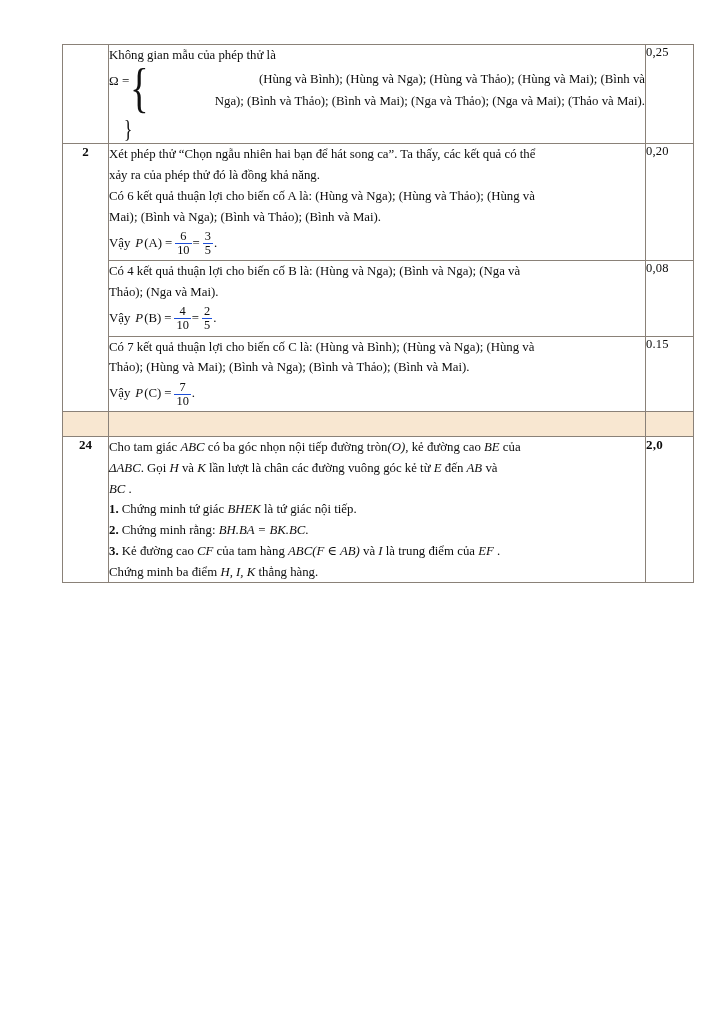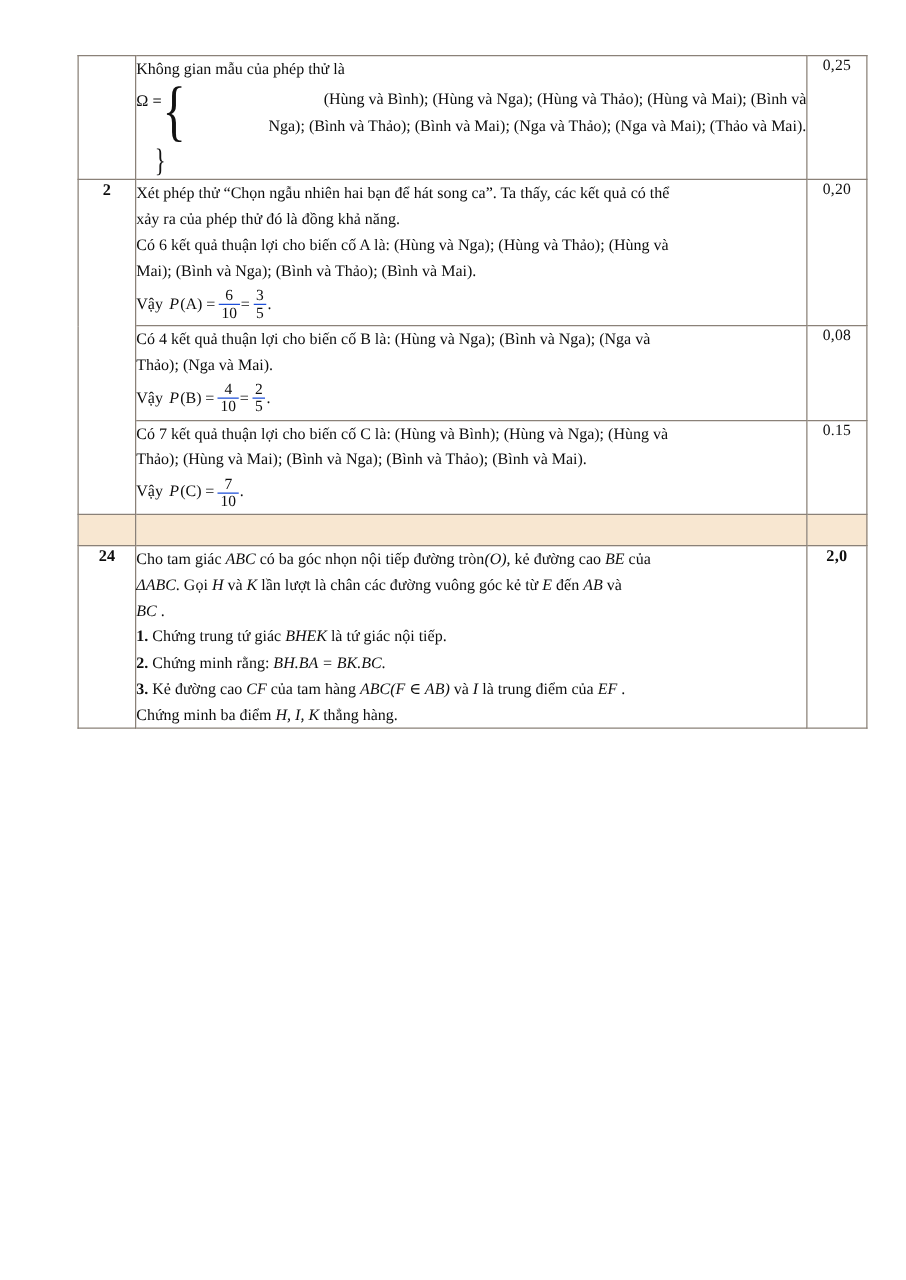--- a/index.html
+++ b/index.html
@@ -44,21 +44,20 @@
   col.col-score { width: 48px; }
 
   td.num-cell {
     text-align: center;
     vertical-align: middle;
     font-weight: bold;
     font-size: 13px;
   }
 
   td.score-cell {
-    text-align: center;
     vertical-align: middle;
     font-size: 12.5px;
     letter-spacing: 0.2px;
   }
   td.score-cell.bold { font-weight: bold; font-size: 13px; }
 
   td.body-cell {
     padding: 5px 8px 6px 8px;
     font-size: 12.8px;
     line-height: 1.62;
@@ -300,21 +299,21 @@
           </p>
 
           <p class="ln">
             <span class="it">BC</span>
             <span>.</span>
           </p>
 
           <div class="sublist">
             <p class="ln">
               <span class="bd">1.</span>
-              <span>Chứng trung tứ giác</span>
+              <span>Chứng minh tứ giác</span>
               <span class="it">BHEK</span>
               <span>là tứ giác nội tiếp.</span>
             </p>
 
             <p class="ln">
               <span class="bd">2.</span>
               <span>Chứng minh rằng:</span>
               <span class="it">BH.BA = BK.BC</span><span>.</span>
             </p>
 

